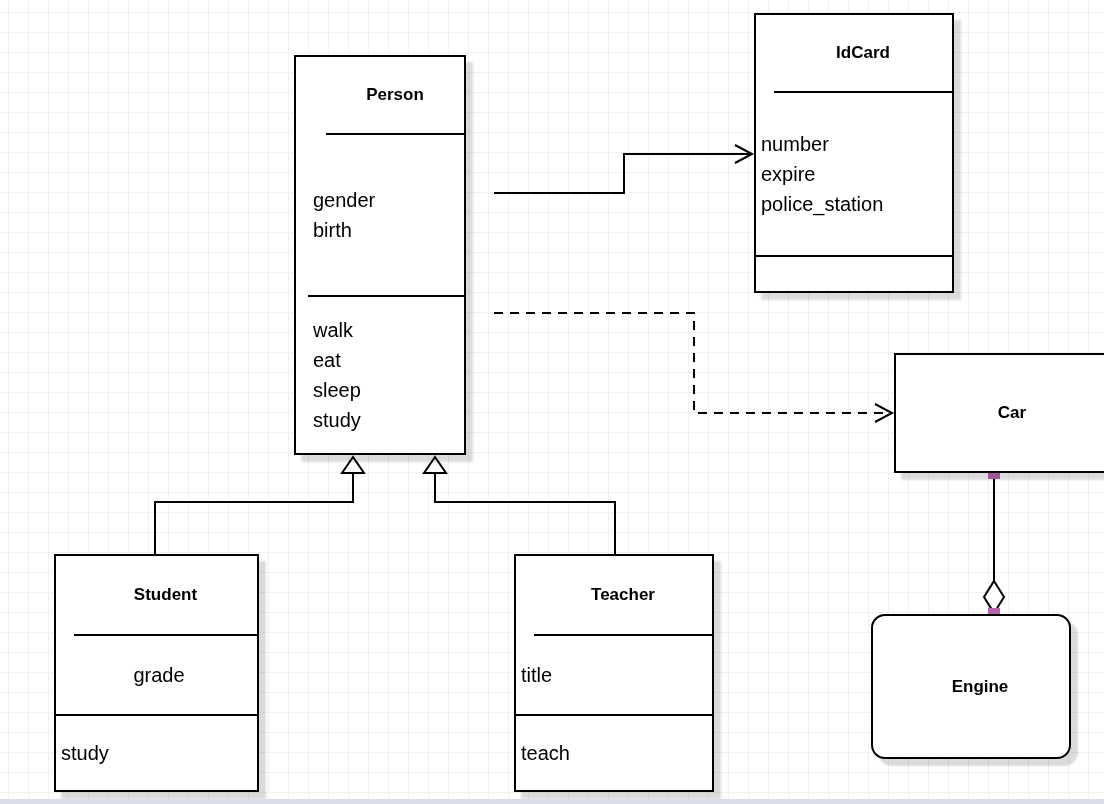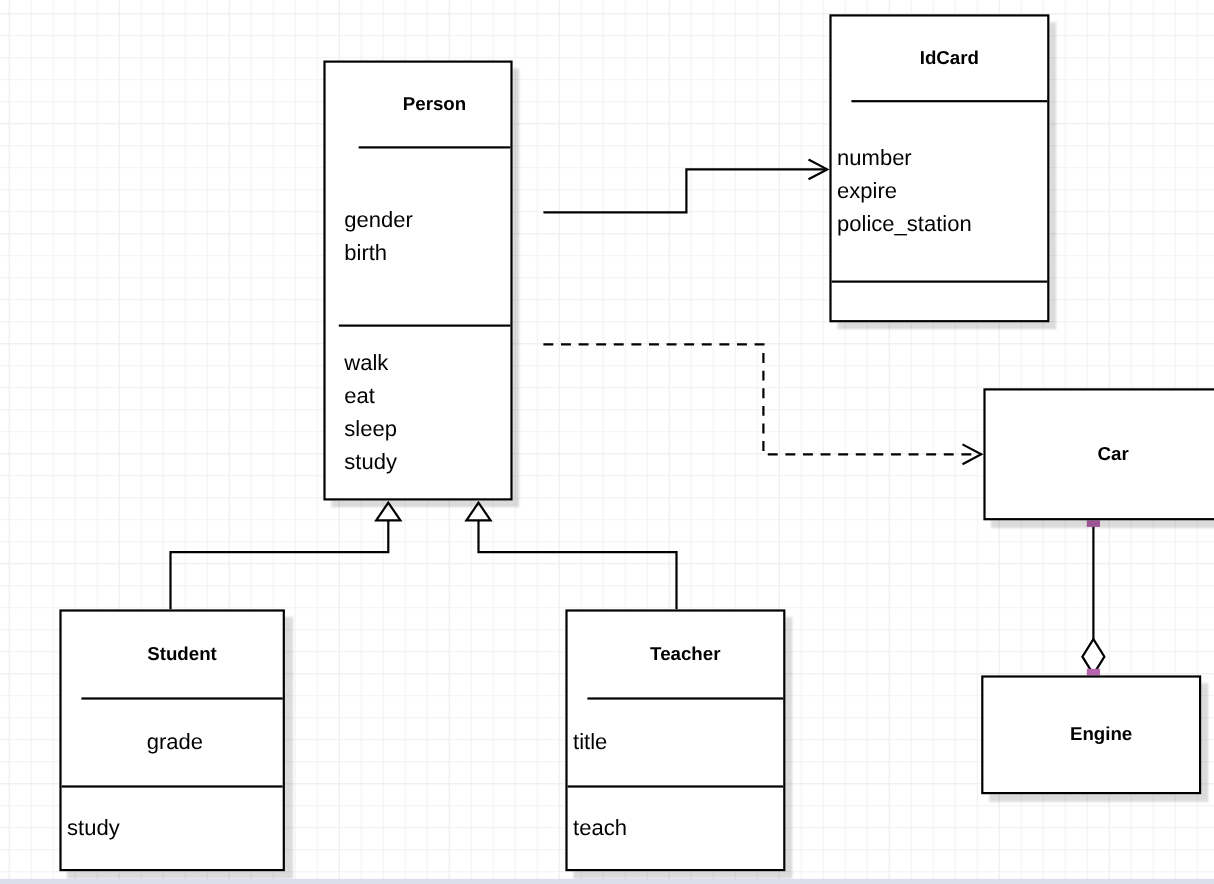--- a/index.html
+++ b/index.html
@@ -109,21 +109,21 @@
     </div>
     <div class="s last"></div>
   </div>
 
   <div class="uml" style="left:894px;top:353px;width:218px;height:120px;">
     <div class="t only">
       <span>Car</span>
     </div>
   </div>
 
-  <div class="uml" style="left:892px;top:614px;width:200px;height:108px;">
+  <div class="uml" style="left:871px;top:614px;width:200px;height:145px;border-radius:14px;">
     <div class="t only">
       <span>Engine</span>
     </div>
   </div>
 
   <div class="uml" style="left:54px;top:554px;width:205px;height:238px;">
     <div class="t" style="height:78px;">
       <span>Student</span>
     </div>
     <div class="s" style="height:78px;text-align:center;">

